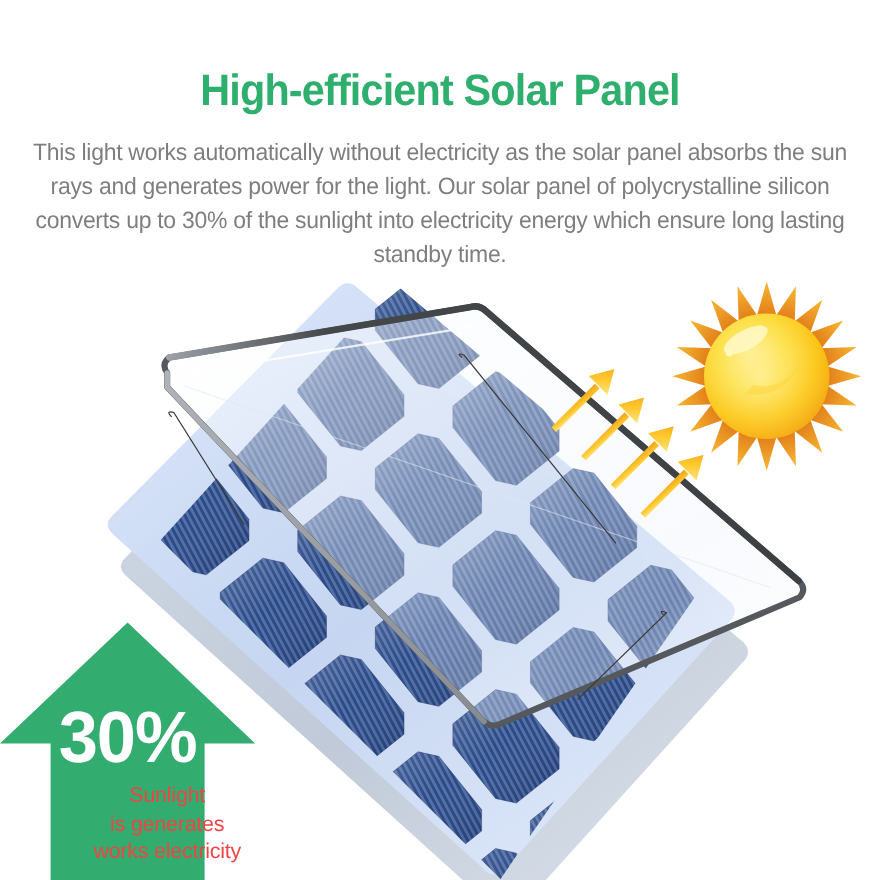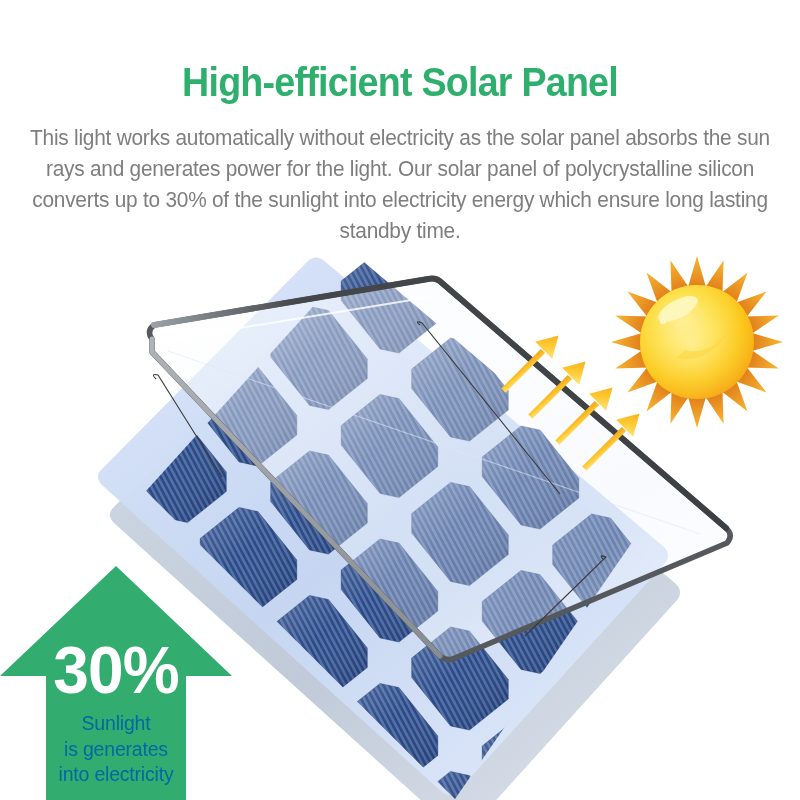--- a/index.html
+++ b/index.html
@@ -42,21 +42,21 @@
     position:absolute;left:0;top:78px;width:232px;
     text-align:center;
     font-size:66px;line-height:66px;font-weight:bold;
     color:#ffffff;letter-spacing:-1px;
     transform:scaleX(0.97);transform-origin:50% 50%;
   }
   .badge-sub{
     position:absolute;left:0;top:152px;width:232px;
     text-align:center;
     font-size:19.5px;line-height:25.5px;
-    color:#0369a1;letter-spacing:-0.2px;
+    color:#ef4444;letter-spacing:-0.2px;padding-left:36px;
   }
 </style>
 </head>
 <body>
 
 <div id="stage">
 
   <svg id="art" viewBox="0 0 800 800" xmlns="http://www.w3.org/2000/svg">
     <defs>
 
@@ -317,17 +317,17 @@
 
   <div class="headline">High-efficient Solar Panel</div>
 
   <div class="bodycopy">This light works automatically without electricity as the solar panel absorbs the sun rays and generates power for the light. Our solar panel of polycrystalline silicon converts up to 30% of the sunlight into electricity energy which ensure long lasting standby time.</div>
 
   <div class="badge">
     <div class="badge-30">30%</div>
     <div class="badge-sub">
       <div>Sunlight</div>
       <div>is generates</div>
-      <div>into electricity</div>
+      <div>works electricity</div>
     </div>
   </div>
 
 </div>
 
 </body></html>

